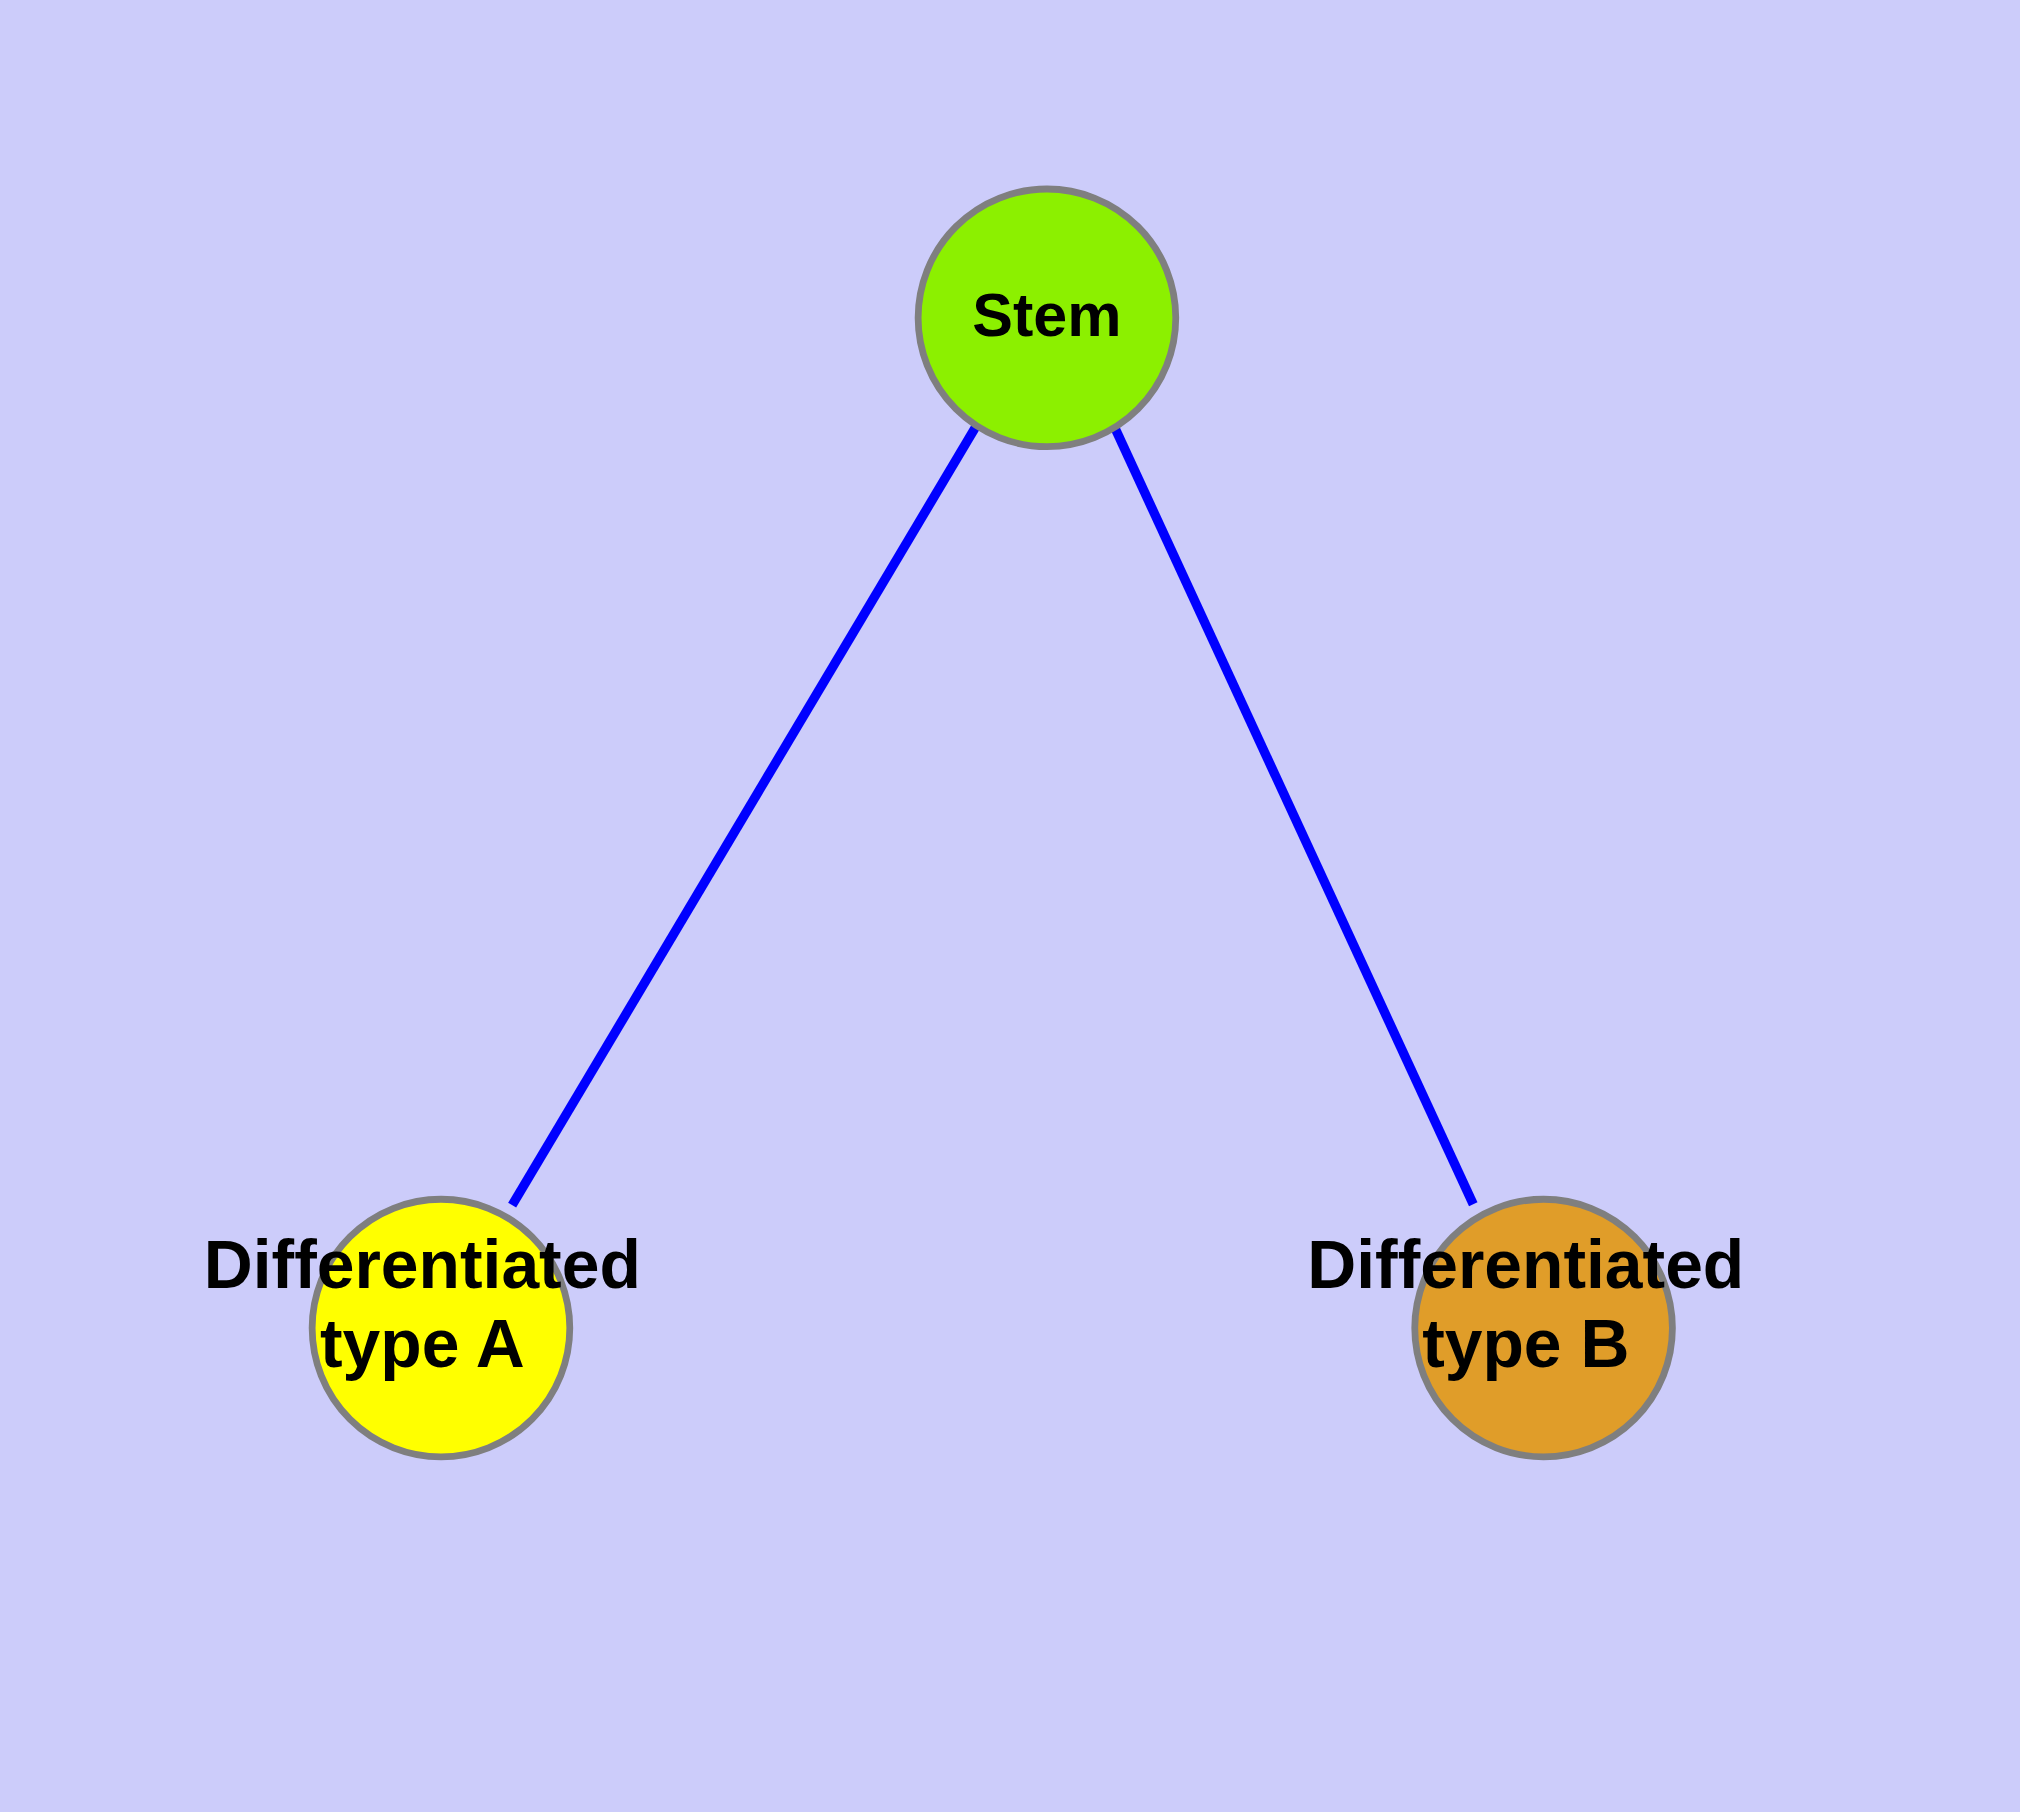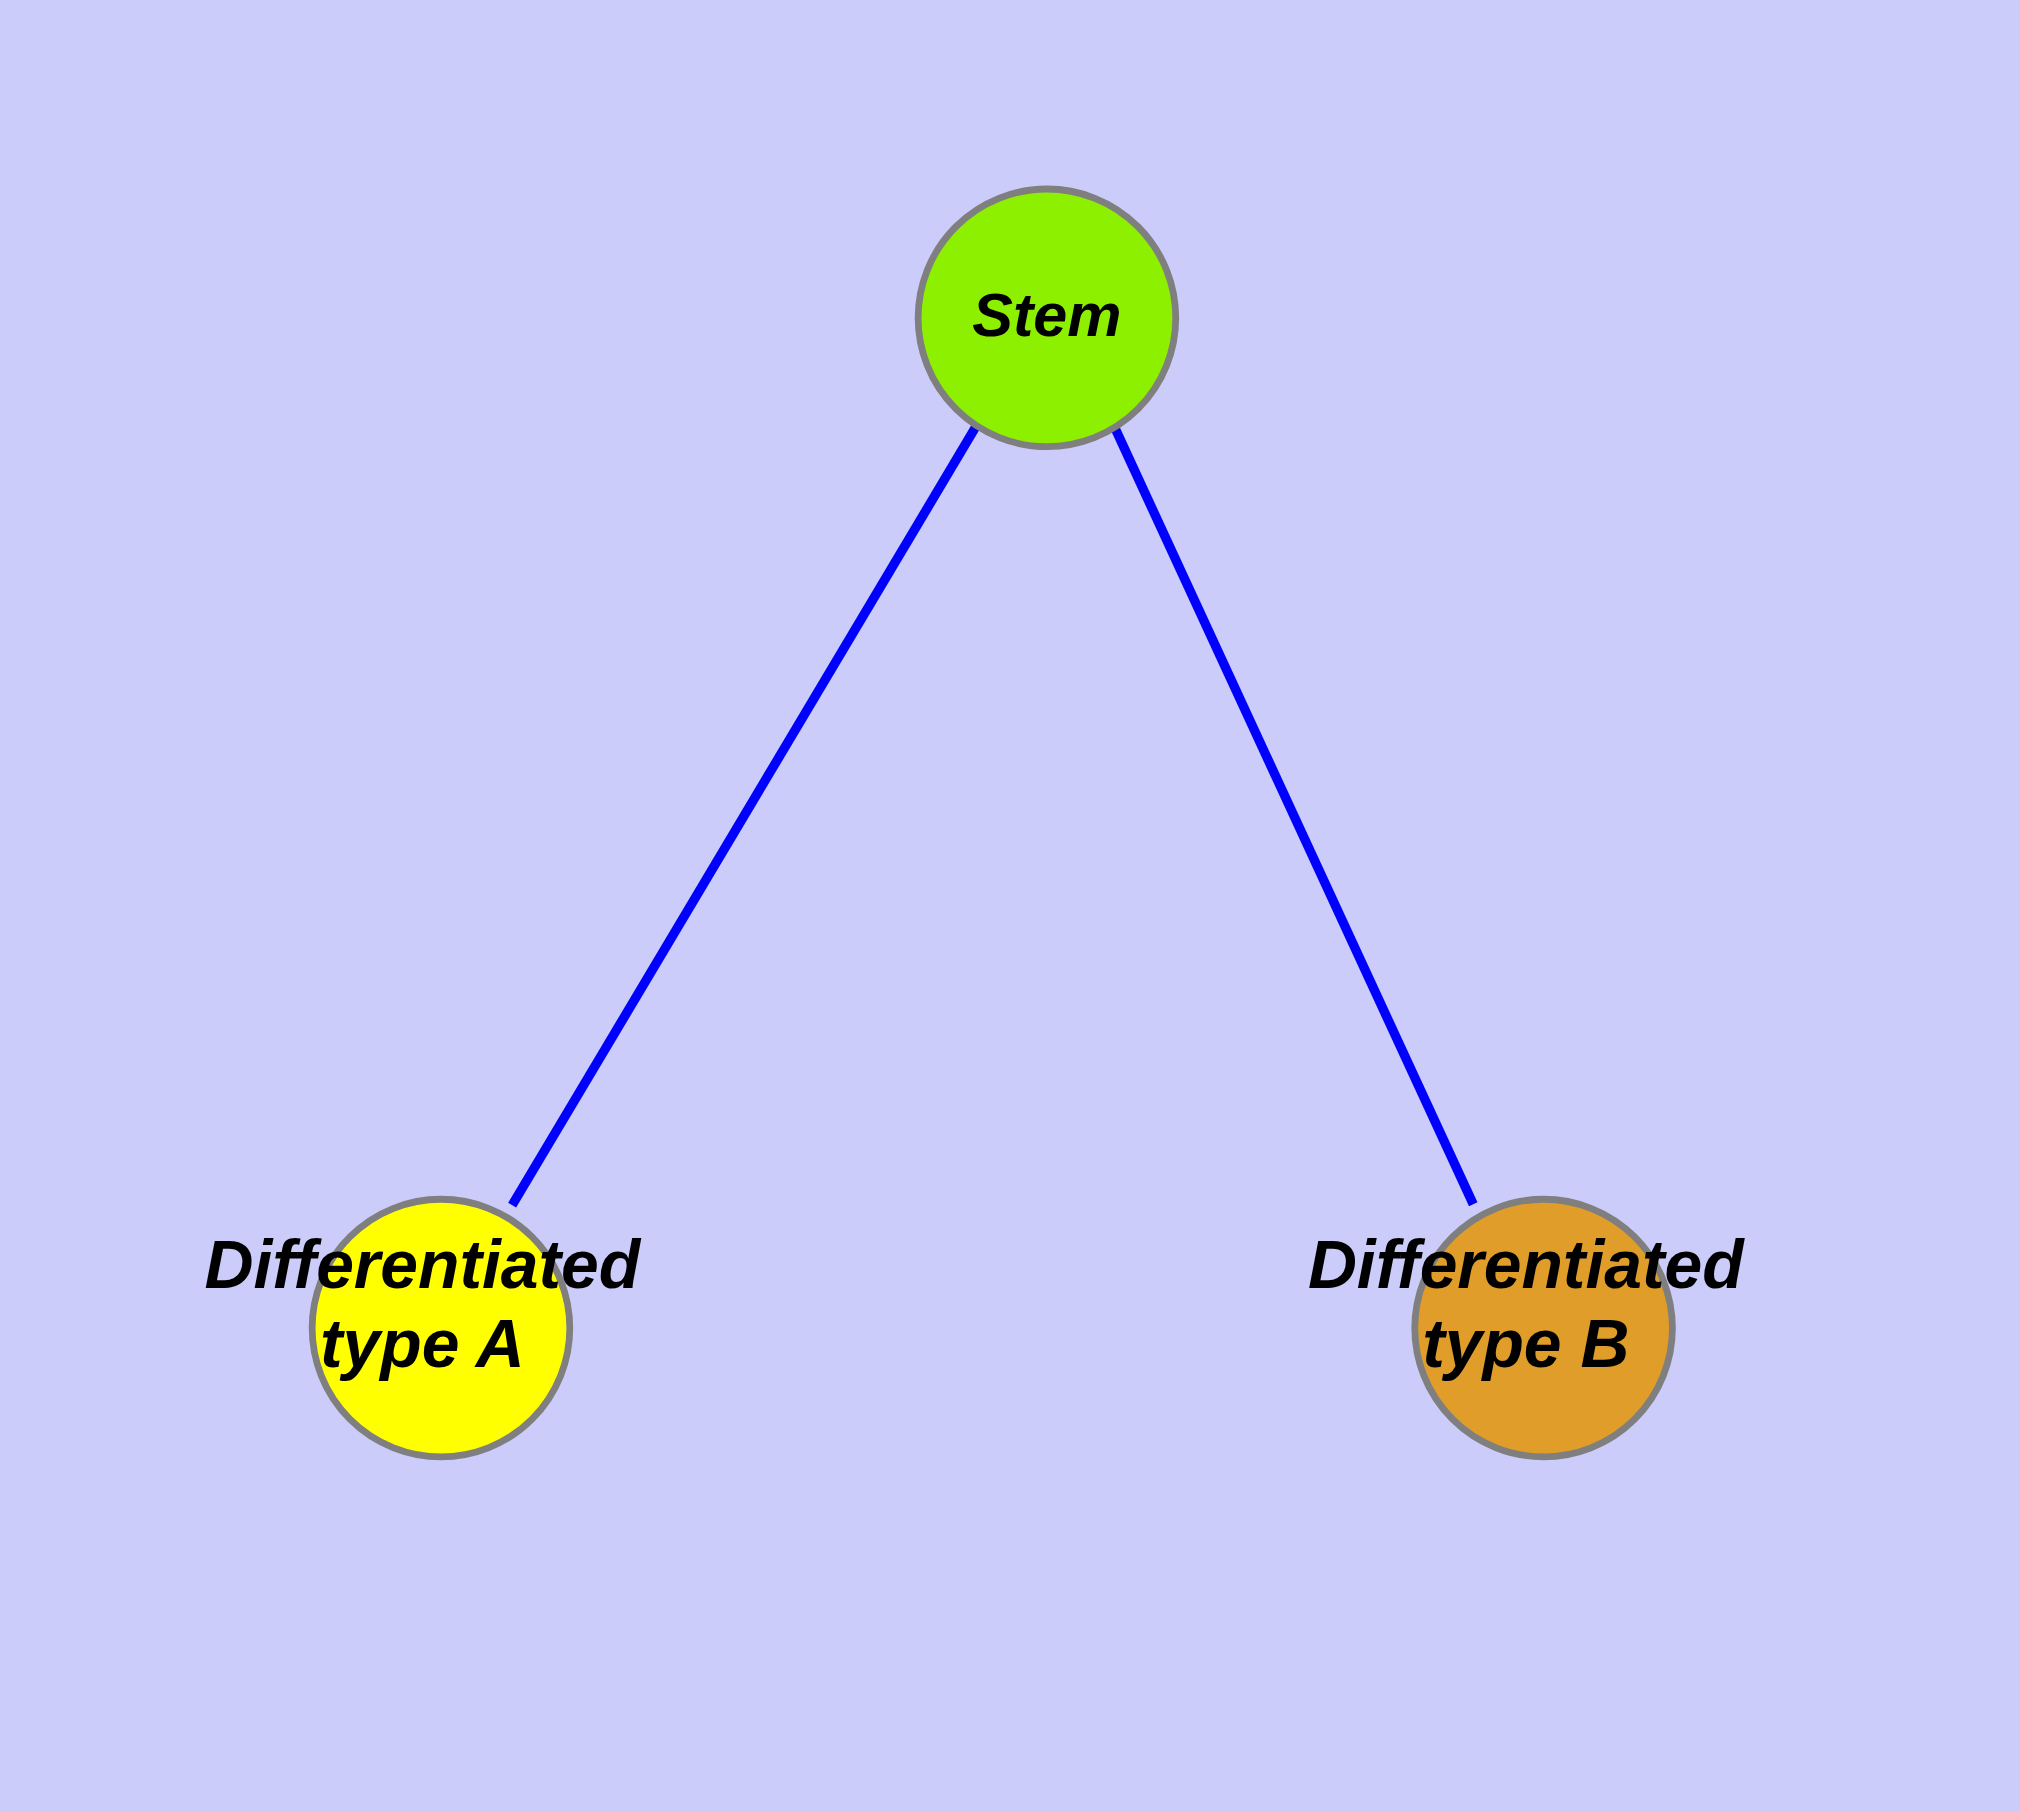--- a/index.html
+++ b/index.html
@@ -39,21 +39,21 @@
   .node-label-leaf {
     font-size: 80px;
   }
   .edge-line {
     stroke-linecap: butt;
   }
 </style>
 </head>
 <body>
 
-<div id="canvas-root" style="background: rgb(204, 204, 250); width: 2021px; height: 1812px; font-style: italic;">
+<div id="canvas-root" style="background: rgb(204, 204, 250); width: 2021px; height: 1812px;">
   <svg id="graph-svg" viewBox="0 0 2384 2138" xmlns="http://www.w3.org/2000/svg">
 
     <rect id="bg-rect" x="0" y="0" width="2384" height="2138" fill="#ccccfa"></rect>
 
     <g id="edges-group">
       <line class="edge-line" id="edge-0" x1="1152" y1="502" x2="604" y2="1422" stroke="#0000ff" stroke-width="11"></line>
       <line class="edge-line" id="edge-1" x1="1312" y1="498" x2="1738" y2="1421" stroke="#0000ff" stroke-width="11"></line>
     </g>
 
     <g id="nodes-group">

